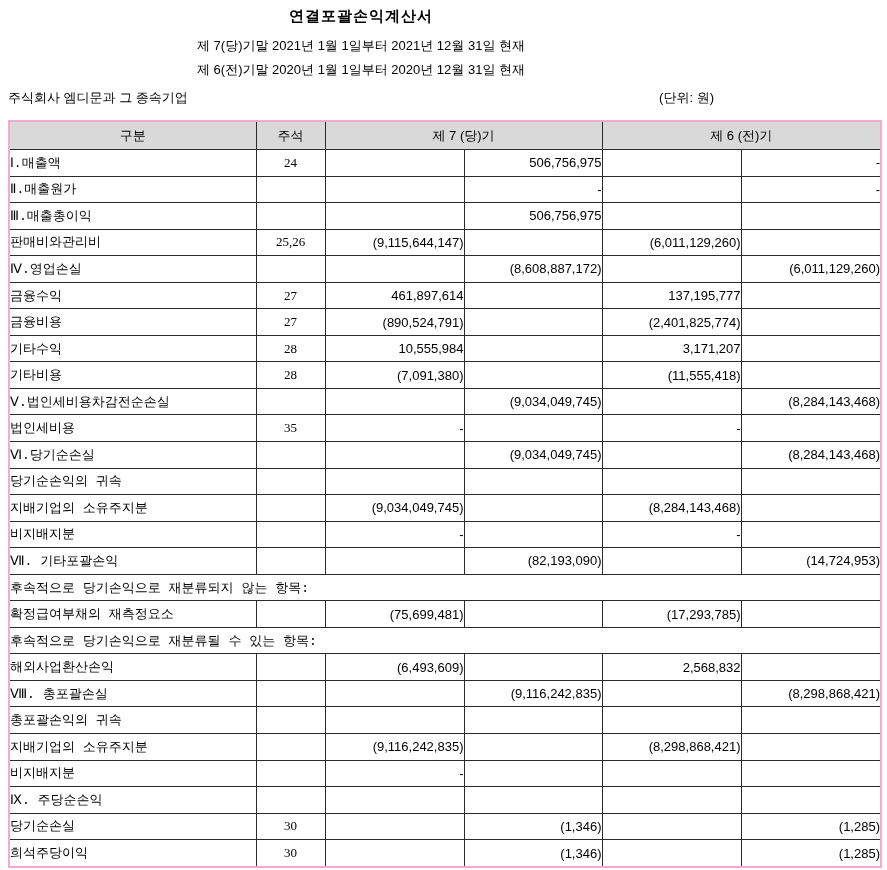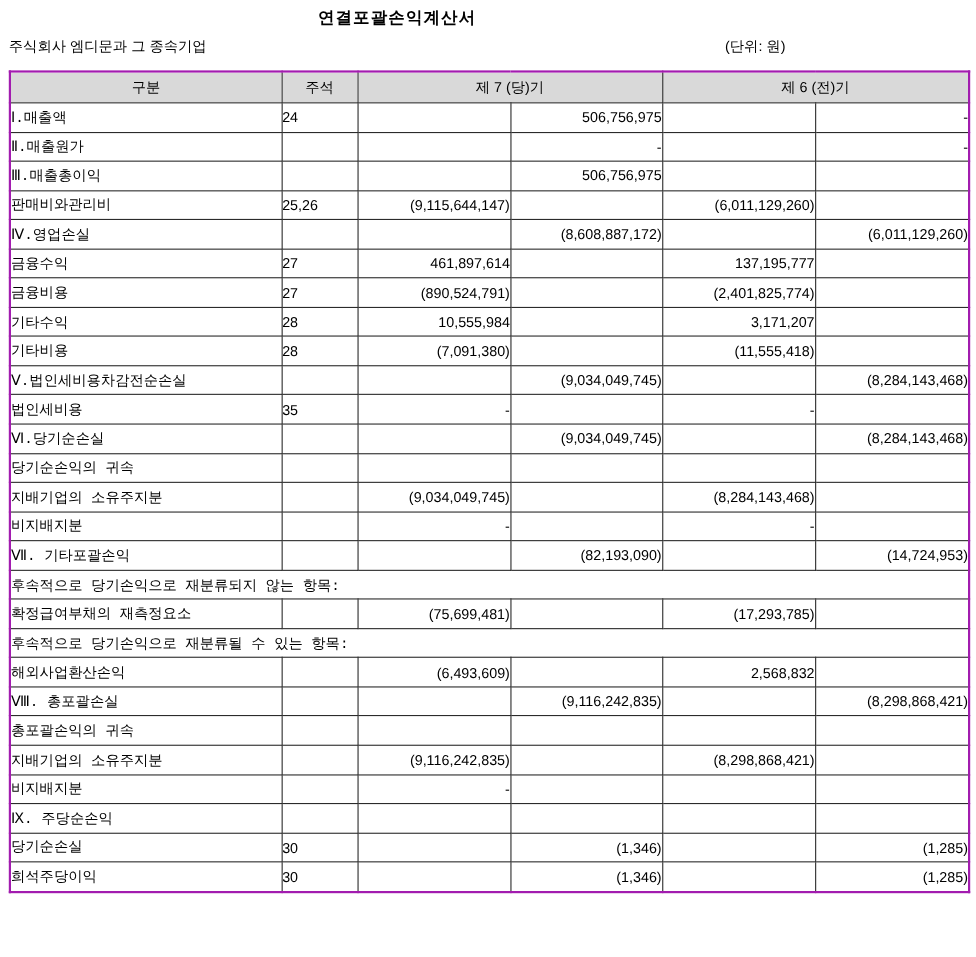--- a/index.html
+++ b/index.html
@@ -34,50 +34,54 @@
     align-items: flex-end;
     font-size: 13px;
   }
 
   table.fs {
     margin: 13px 0 0 8px;
     width: 872px;
     height: 748px;
     border-collapse: collapse;
     table-layout: fixed;
-    border: 2px solid #a21caf;
+    border: 2px solid #f9a8d4;
   }
   table.fs th, table.fs td {
     border: 1px solid #2b2b2b;
     padding: 0;
     font-size: 13px;
     font-weight: normal;
     white-space: nowrap;
     overflow: hidden;
     vertical-align: middle;
   }
   table.fs thead th {
     background: #d9d9d9;
     text-align: center;
     height: 27px;
   }
   td.label { text-align: left; font-family: Liberation Mono, monospace; }
   td.ind0  { padding-left: 6px; }
   td.ind1  { padding-left: 23px; }
   td.ind2  { padding-left: 36px; }
-  td.note  { text-align: left; }
+  td.note  { text-align: center; font-family: Liberation Serif, serif; }
   td.num   { text-align: right; padding-right: 7px; }
 </style>
 </head>
 <body>
 
 <div class="page">
 
   <div class="doc-title">연결포괄손익계산서</div>
 
+  <div class="periods">
+    <div>제 7(당)기말 2021년 1월 1일부터  2021년 12월 31일 현재</div>
+    <div>제 6(전)기말 2020년 1월 1일부터  2020년 12월 31일 현재</div>
+  </div>
 
   <div class="meta-row">
     <span>주식회사 엠디문과 그 종속기업</span>
     <span>(단위: 원)</span>
   </div>
 
   <table class="fs">
     <colgroup>
       <col style="width:247px">
       <col style="width:69px">

